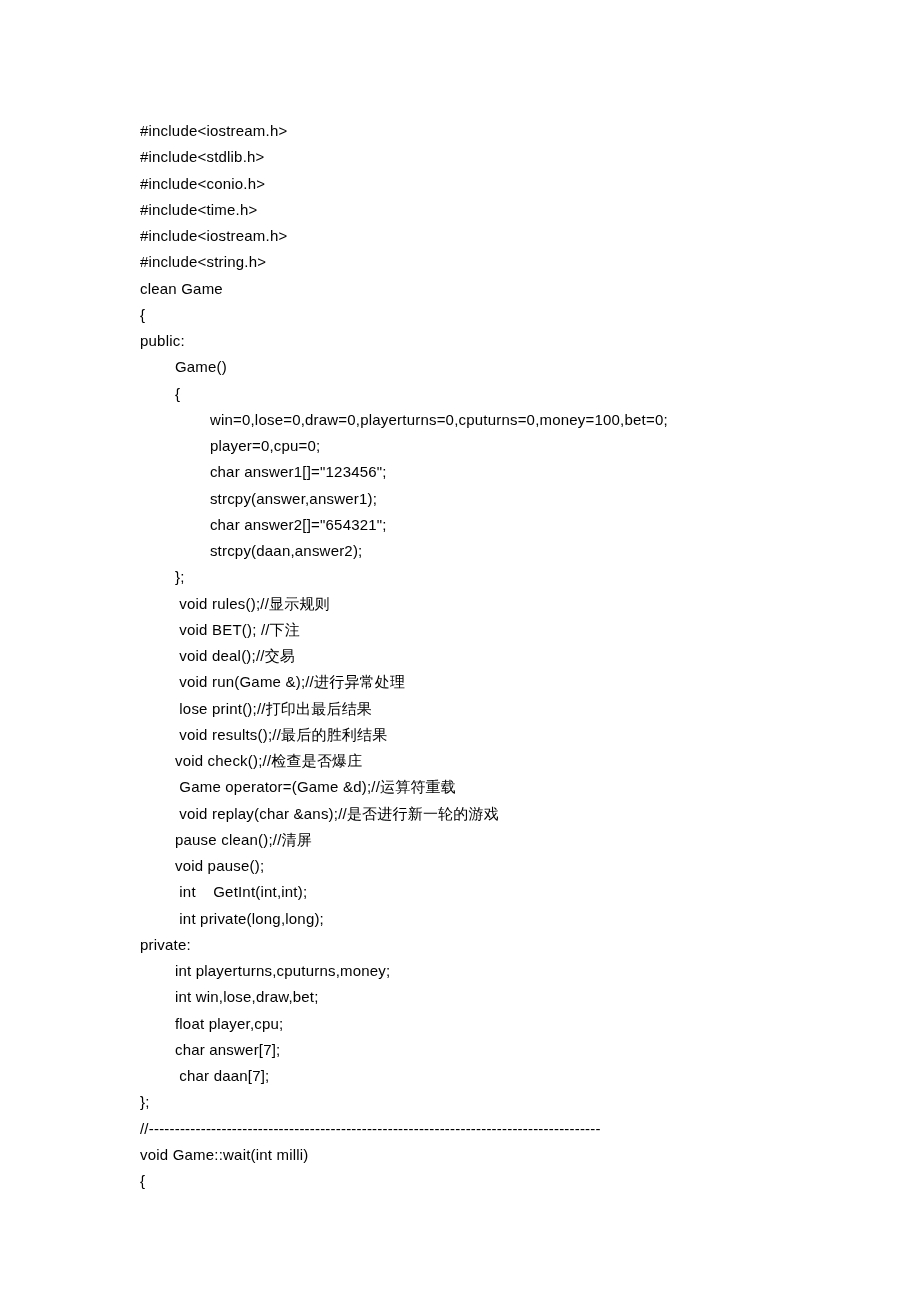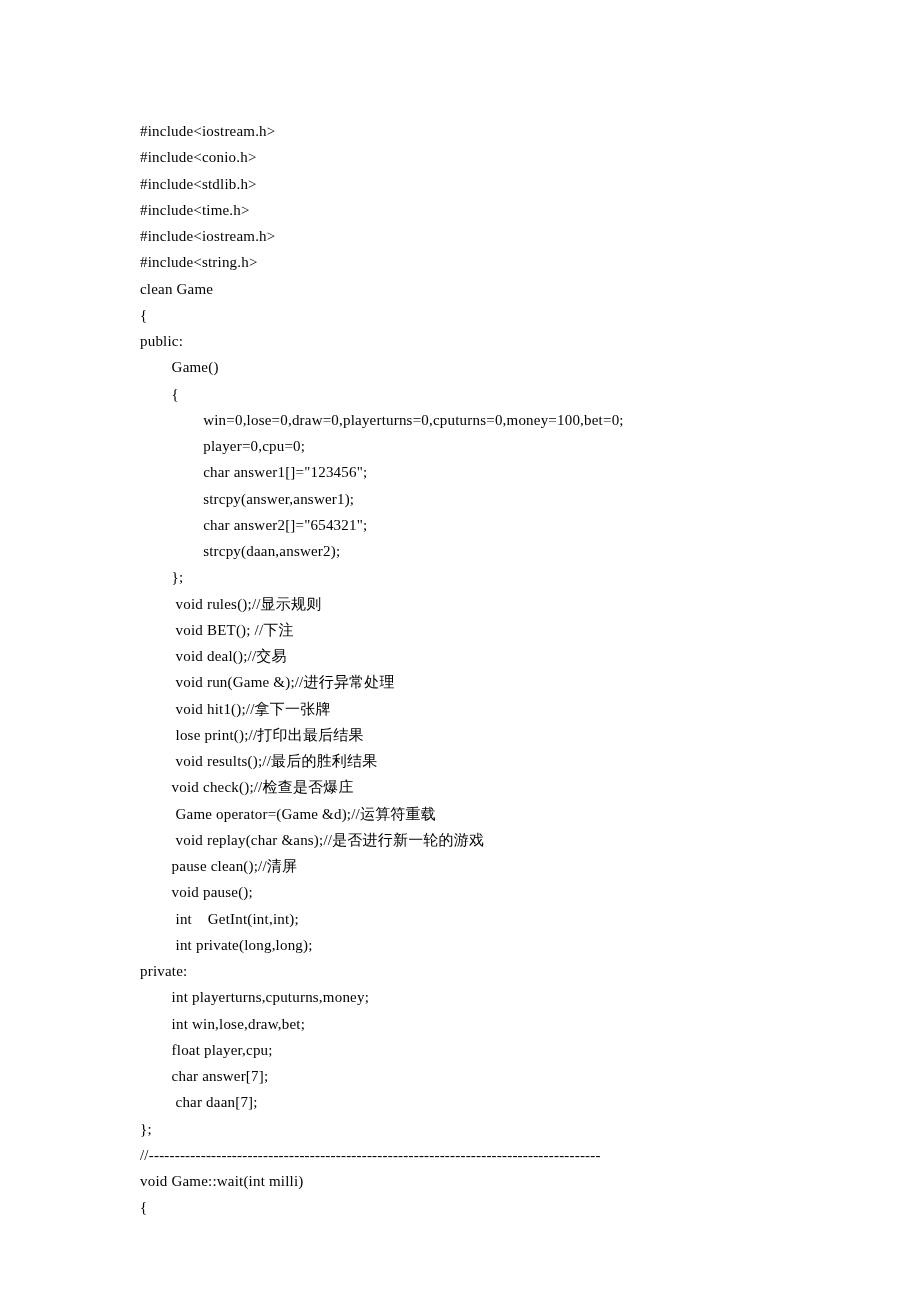--- a/index.html
+++ b/index.html
@@ -13,52 +13,51 @@
   }
   .page {
     width: 920px;
     min-height: 1302px;
     padding: 118px 140px 118px 140px;
     box-sizing: border-box;
     background: #ffffff;
   }
   .code-line {
     white-space: pre;
-    font-family: Liberation Serif, serif;
+    font-family: Liberation Sans, sans-serif;
     letter-spacing: 0.2px;
   }
 </style>
 </head>
 <body>
 
 <div class="page">
   <div>
     <div class="code-line">#include&lt;iostream.h&gt;</div>
+    <div class="code-line">#include&lt;stdlib.h&gt;</div>
     <div class="code-line">#include&lt;conio.h&gt;</div>
-    <div class="code-line">#include&lt;stdlib.h&gt;</div>
     <div class="code-line">#include&lt;time.h&gt;</div>
     <div class="code-line">#include&lt;iostream.h&gt;</div>
     <div class="code-line">#include&lt;string.h&gt;</div>
     <div class="code-line">clean Game</div>
     <div class="code-line">{</div>
     <div class="code-line">public:</div>
     <div class="code-line">        Game()</div>
     <div class="code-line">        {</div>
     <div class="code-line">                win=0,lose=0,draw=0,playerturns=0,cputurns=0,money=100,bet=0;</div>
     <div class="code-line">                player=0,cpu=0;</div>
     <div class="code-line">                char answer1[]="123456";</div>
     <div class="code-line">                strcpy(answer,answer1);</div>
     <div class="code-line">                char answer2[]="654321";</div>
     <div class="code-line">                strcpy(daan,answer2);</div>
     <div class="code-line">        };</div>
     <div class="code-line">         void rules();//显示规则</div>
     <div class="code-line">         void BET(); //下注</div>
     <div class="code-line">         void deal();//交易</div>
     <div class="code-line">         void run(Game &amp;);//进行异常处理</div>
-    <div class="code-line">         void hit1();//拿下一张牌</div>
     <div class="code-line">         lose print();//打印出最后结果</div>
     <div class="code-line">         void results();//最后的胜利结果</div>
     <div class="code-line">        void check();//检查是否爆庄</div>
     <div class="code-line">         Game operator=(Game &amp;d);//运算符重载</div>
     <div class="code-line">         void replay(char &amp;ans);//是否进行新一轮的游戏</div>
     <div class="code-line">        pause clean();//清屏</div>
     <div class="code-line">        void pause();</div>
     <div class="code-line">         int    GetInt(int,int);</div>
     <div class="code-line">         int private(long,long);</div>
     <div class="code-line">private:</div>

